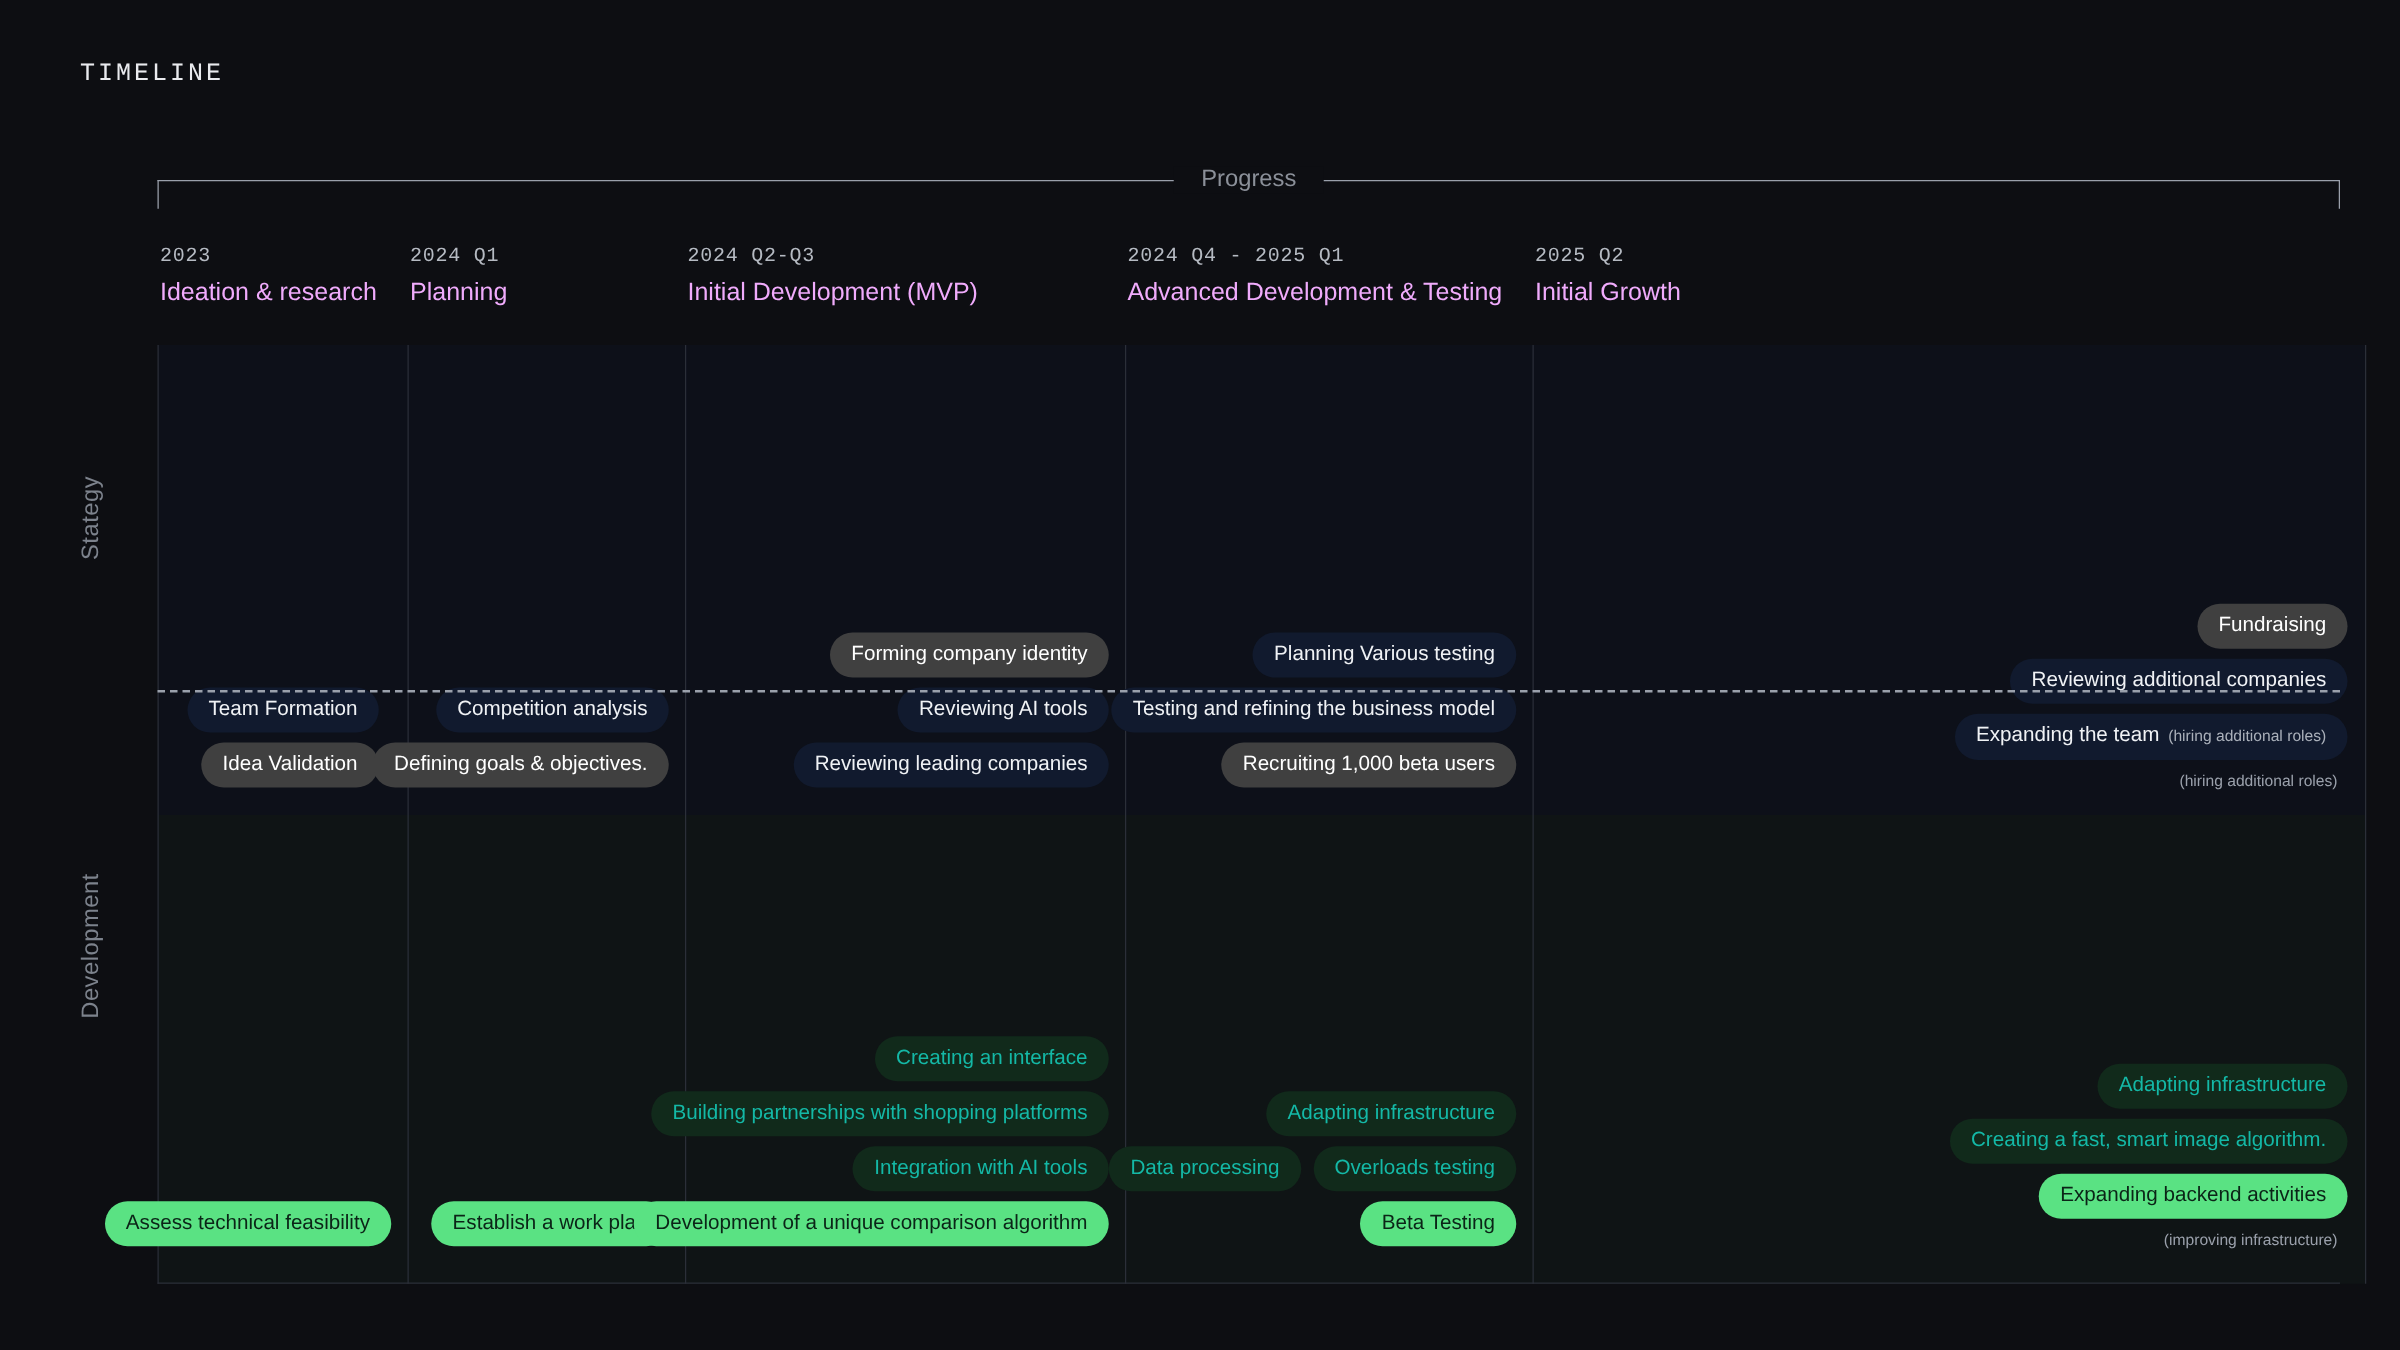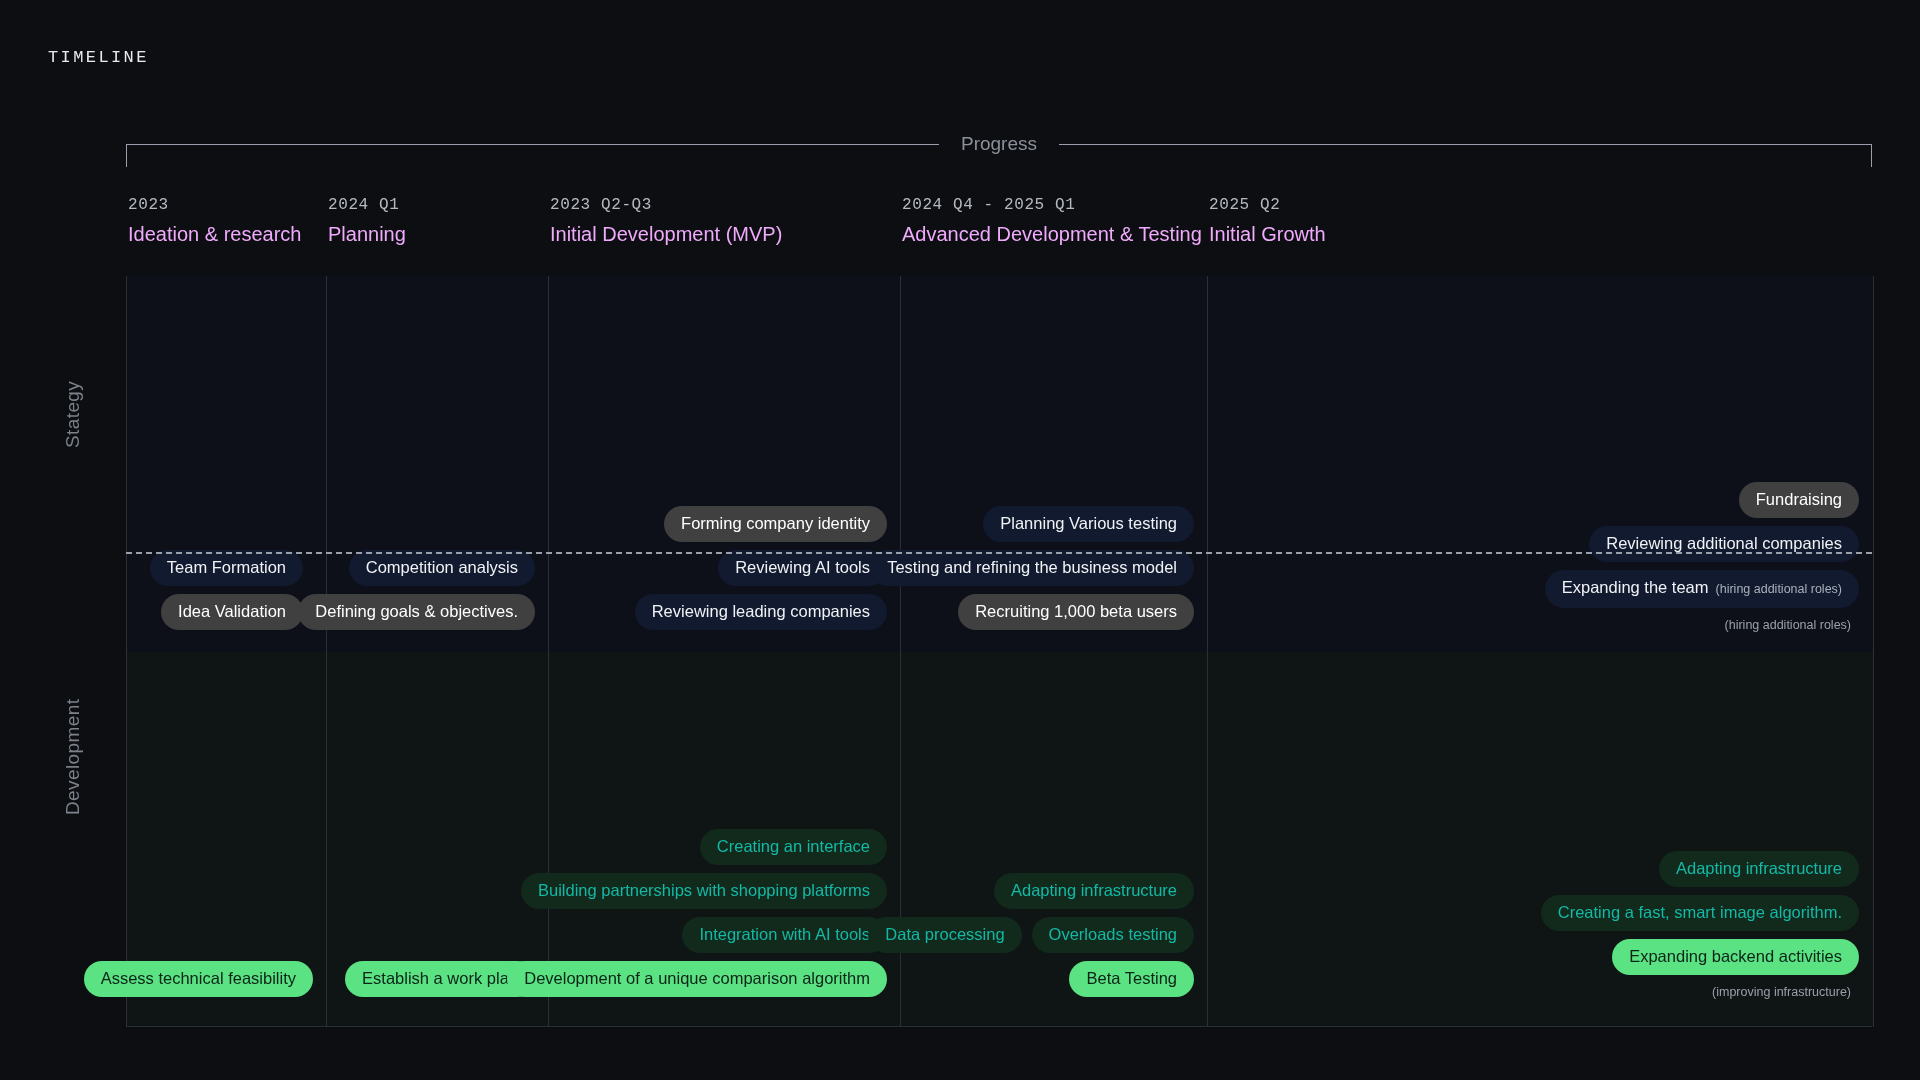--- a/index.html
+++ b/index.html
@@ -5,23 +5,23 @@
   html,body{margin:0;padding:0;}
   body{
     width:1920px;height:1080px;
     background:#0d0e12;
     font-family:"Liberation Sans", sans-serif;
     overflow:hidden;
     position:relative;
     -webkit-font-smoothing:antialiased;
   }
   .title{
-    position:absolute;left:48px;top:48px;
+    position:absolute;left:64px;top:48px;
     font-family:"Liberation Mono", monospace;
-    font-size:17px;letter-spacing:2.4px;color:#e9eaee;
+    font-size:20px;letter-spacing:2.4px;color:#e9eaee;
   }
 
   
   .rail{
     position:absolute;left:126px;top:144px;right:48px;height:34px;
   }
   .rail-line{
     position:absolute;left:0;right:0;top:0;height:1px;background:#9aa0ab;
   }
   .rail-cap{
@@ -174,21 +174,21 @@
                 <div class="pill green">
                   <span>Establish a work plan</span>
                 </div>
               </div>
             </div>
           </div>
         </div>
       </div>
       <div class="col" style="flex-basis: 352px;">
         <div class="col-head">
-          <div class="col-date">2023 Q2-Q3</div>
+          <div class="col-date">2024 Q2-Q3</div>
           <div class="col-name">Initial Development (MVP)</div>
         </div>
         <div class="col-body">
           <div class="lane lane-strategy">
             <div class="pill-stack" style="right: 14px; bottom: 14px;">
               <div class="pill-row">
                 <div class="pill blue">
                   <span>Forming company identity</span>
                 </div>
               </div>
@@ -223,21 +223,21 @@
               </div>
               <div class="pill-row">
                 <div class="pill green">
                   <span>Development of a unique comparison algorithm</span>
                 </div>
               </div>
             </div>
           </div>
         </div>
       </div>
-      <div class="col" style="flex-basis: 307px;">
+      <div class="col" style="flex-basis: 307px; padding-left: 19px;">
         <div class="col-head">
           <div class="col-date">2024 Q4 - 2025 Q1</div>
           <div class="col-name">Advanced Development &amp; Testing</div>
         </div>
         <div class="col-body">
           <div class="lane lane-strategy">
             <div class="pill-stack" style="right: 14px; bottom: 14px;">
               <div class="pill-row">
                 <div class="pill blue-muted">
                   <span>Planning Various testing</span>

